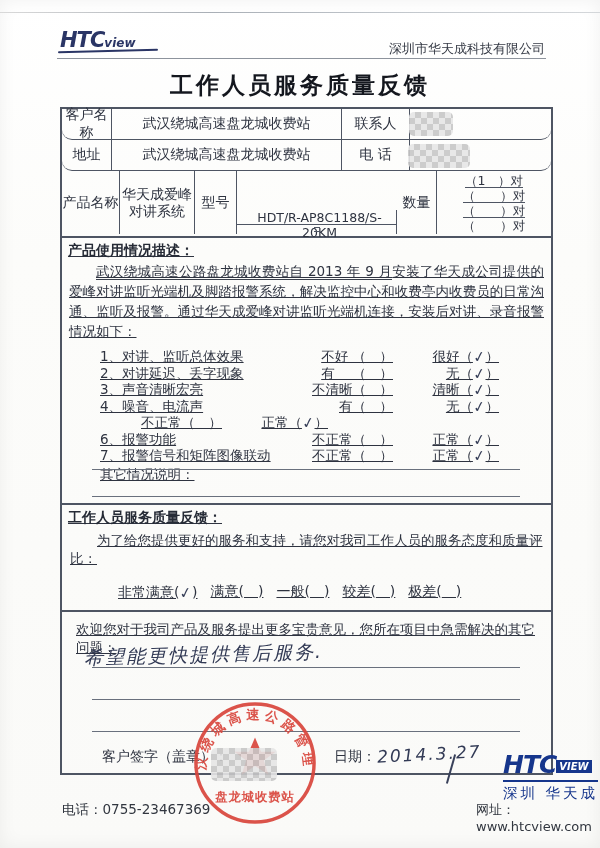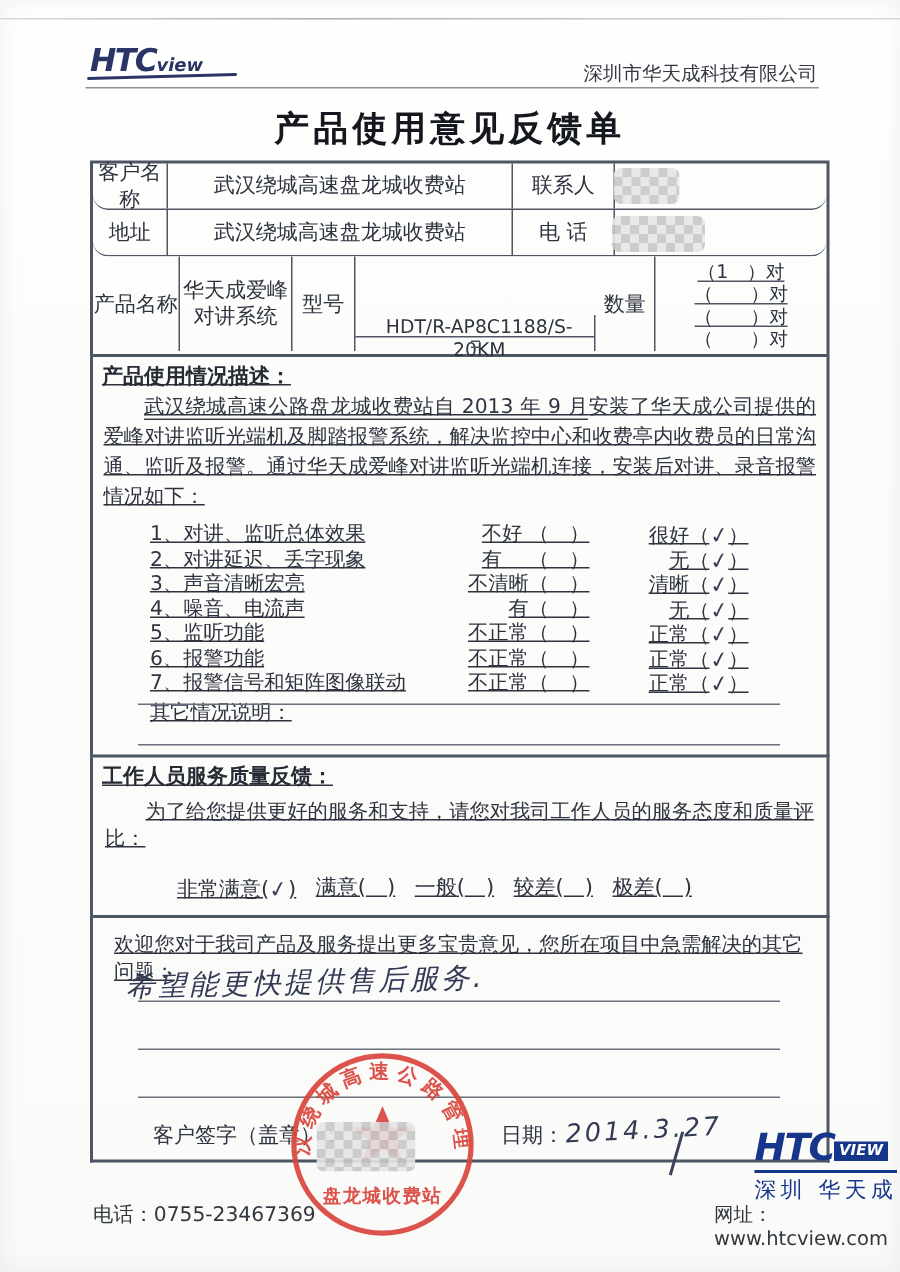--- a/index.html
+++ b/index.html
@@ -108,21 +108,21 @@
 
 <div class="page">
   <div class="fold-top"></div>
 
   <div class="logo-top">
     <span class="htc">HTC</span><span class="view">view</span>
   </div>
   <div class="logo-swoosh"></div>
   <div class="company-top">深圳市华天成科技有限公司</div>
   <div class="header-rule"></div>
-  <div class="form-title">产品使用意见反馈单</div>
+  <div class="form-title">工作人员服务质量反馈</div>
 
   <div class="info-table">
     <div class="t-row r12">
       <div class="cell w-lab1">客户名称</div>
       <div class="cell w-val1">武汉绕城高速盘龙城收费站</div>
       <div class="cell w-lab2">联系人</div>
       <div class="cell w-val2 nb"></div>
     </div>
     <div class="t-row r12">
       <div class="cell w-lab1">地址</div>
@@ -173,21 +173,20 @@
           <span class="c-label">3、声音清晰宏亮</span>
           <span class="c-neg">不清晰（　）</span>
           <span class="c-pos"><span>清晰（</span><span class="tick">✓</span><span>）</span></span>
         </div>
         <div class="check-row">
           <span class="c-label">4、噪音、电流声</span>
           <span class="c-neg">有（　）</span>
           <span class="c-pos"><span>无（</span><span class="tick">✓</span><span>）</span></span>
         </div>
         <div class="check-row">
-          <span class="c-label">5、监听功能</span>
           <span class="c-neg">不正常（　）</span>
           <span class="c-pos"><span>正常（</span><span class="tick">✓</span><span>）</span></span>
         </div>
         <div class="check-row">
           <span class="c-label">6、报警功能</span>
           <span class="c-neg">不正常（　）</span>
           <span class="c-pos"><span>正常（</span><span class="tick">✓</span><span>）</span></span>
         </div>
         <div class="check-row">
           <span class="c-label">7、报警信号和矩阵图像联动</span>

